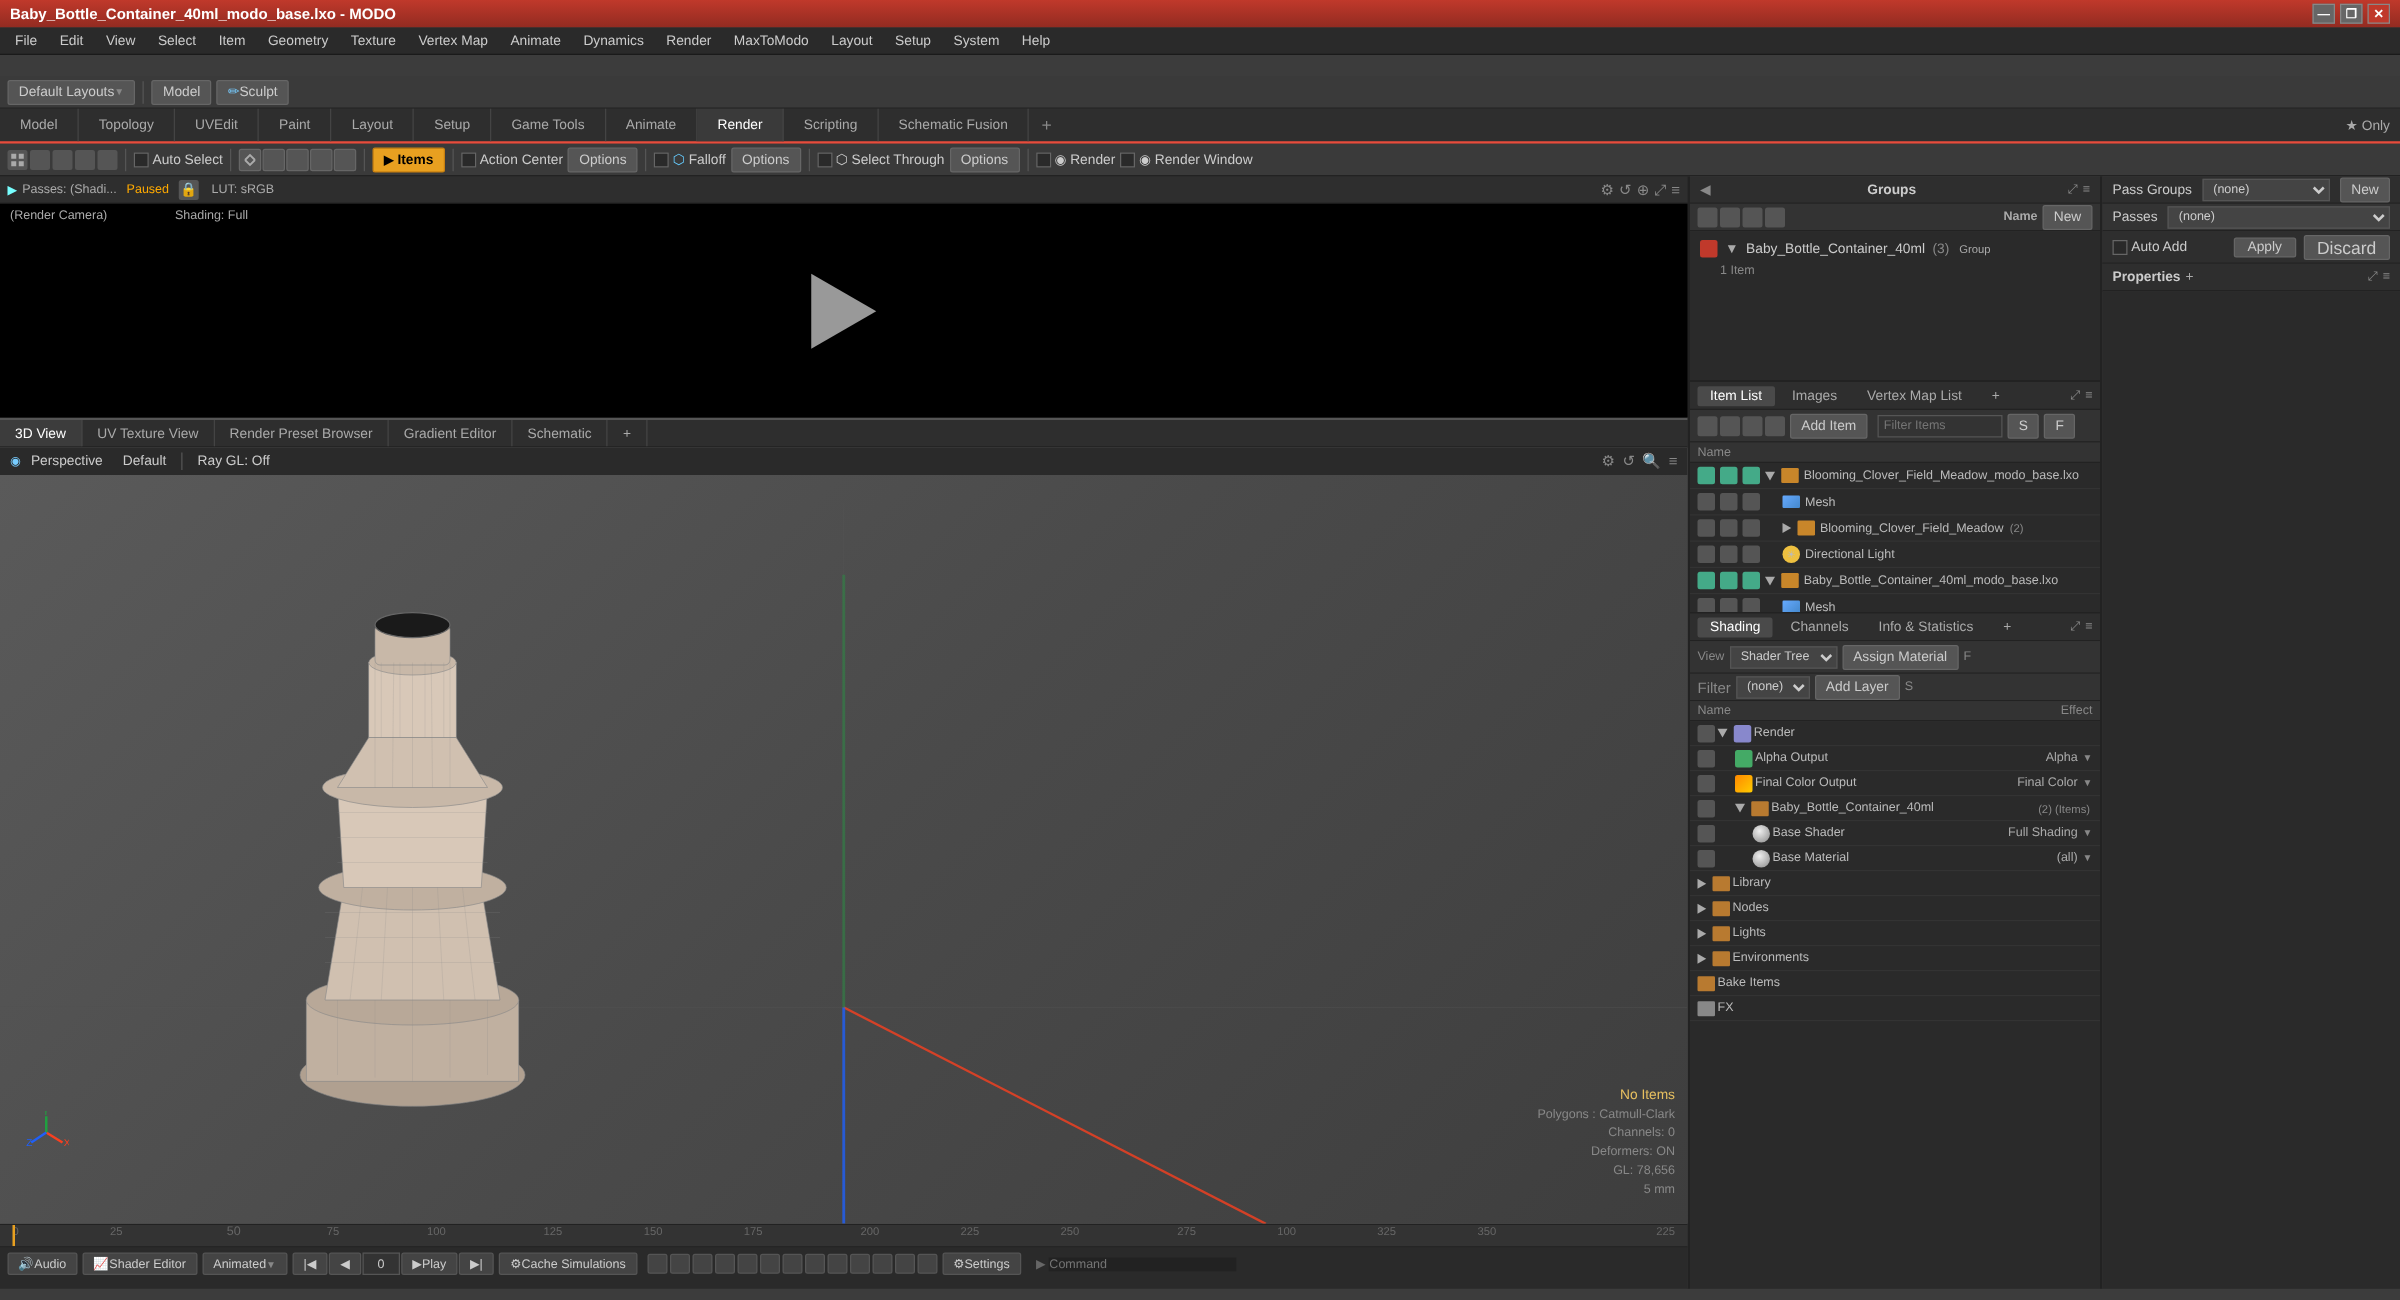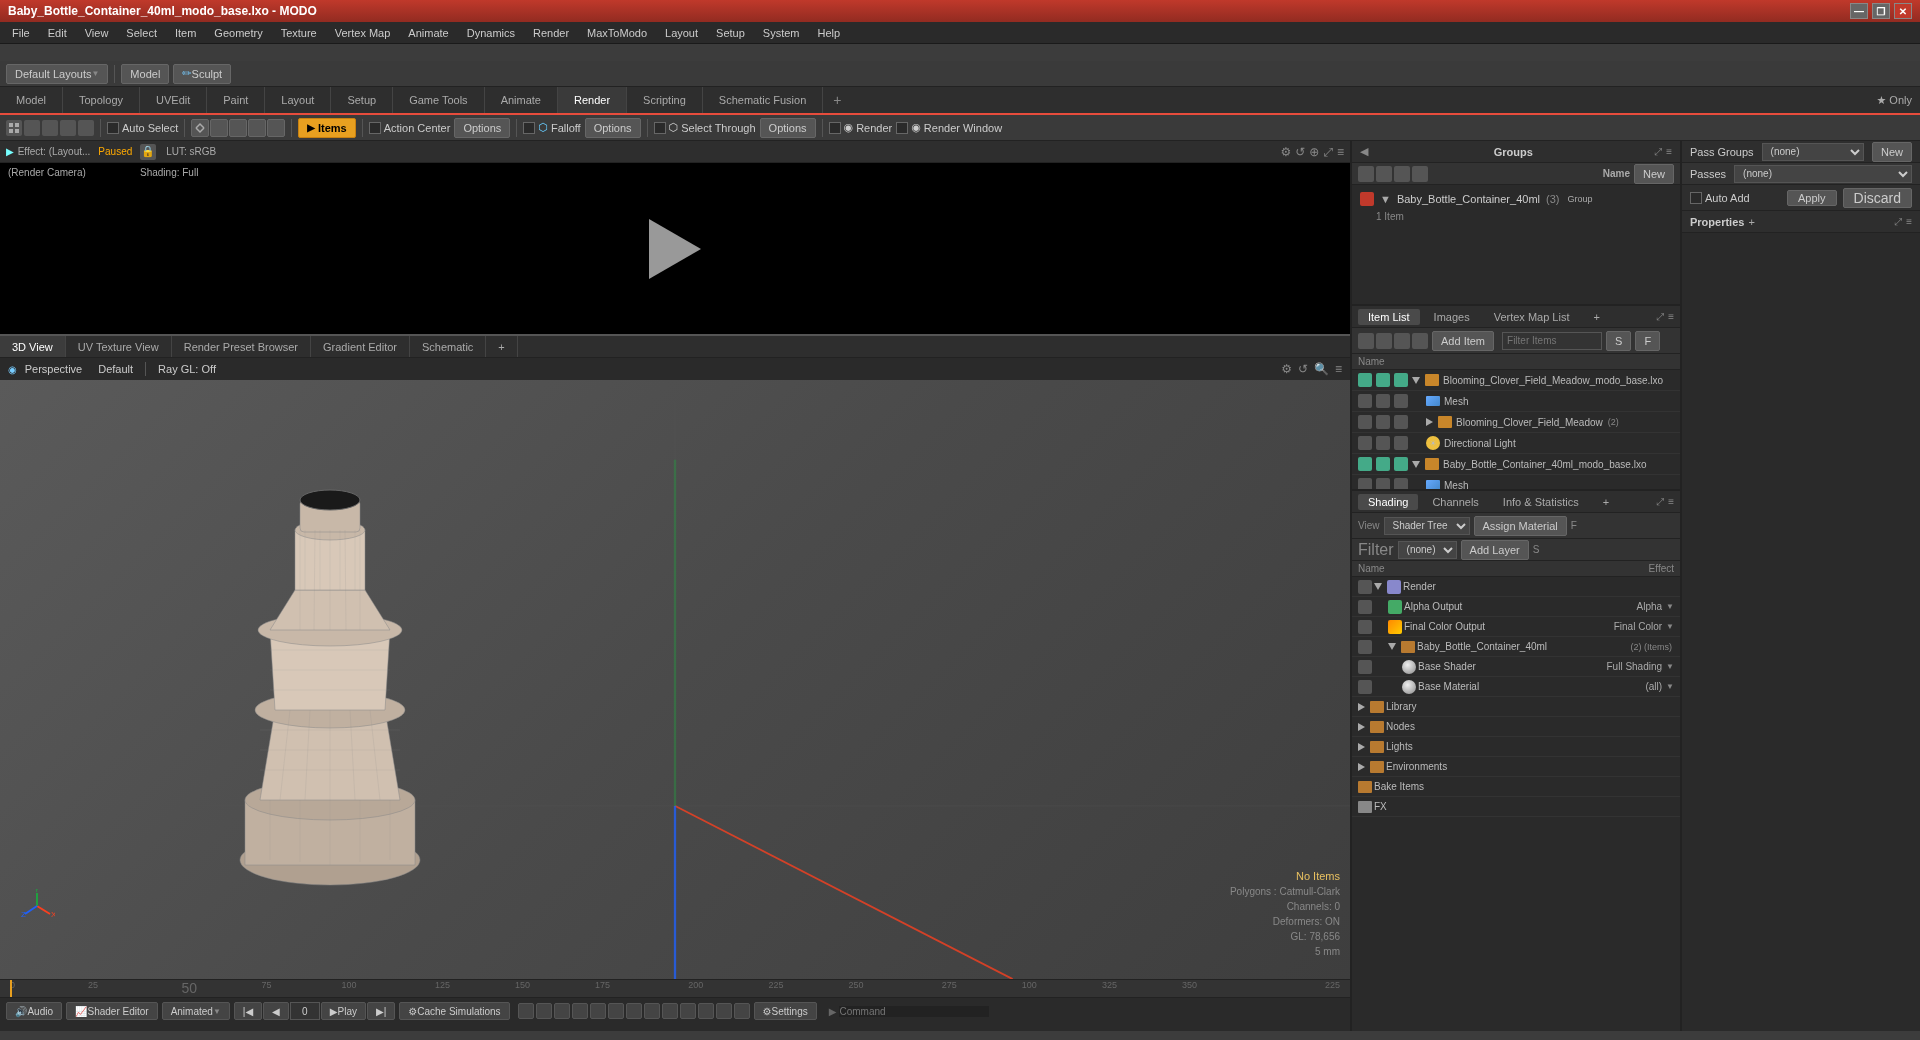--- a/index.html
+++ b/index.html
@@ -809,21 +809,21 @@
   </div>
 </div>
 
 <div id="main-layout" style="display:flex; height:calc(1040px - 22px - 22px - 28px - 26px - 26px - 26px);">
 
   <div id="left-area" style="flex:1; display:flex; flex-direction:column;">
 
     <div id="render-preview">
       <div id="render-preview-toolbar">
         <span style="color:#7ff; font-size:10px;">▶</span>
-        <span style="font-size:10px;color:#aaa;">Effect: (Layout...</span>
+        <span style="font-size:10px;color:#aaa;">Passes: (Shadi...</span>
         <span style="font-size:10px;color:#fa0;margin-left:4px;">Paused</span>
         <span style="width:16px;height:16px;background:#555;border-radius:2px;display:inline-flex;align-items:center;justify-content:center;margin-left:4px;">🔒</span>
         <span style="font-size:10px;color:#aaa;margin-left:6px;">LUT: sRGB</span>
         <div style="margin-left:auto; display:flex; gap:4px;">
           <span style="font-size:12px;color:#888;cursor:pointer;">⚙</span>
           <span style="font-size:12px;color:#888;cursor:pointer;">↺</span>
           <span style="font-size:12px;color:#888;cursor:pointer;">⊕</span>
           <span style="font-size:12px;color:#888;cursor:pointer;">⤢</span>
           <span style="font-size:12px;color:#888;cursor:pointer;">≡</span>
         </div>
@@ -961,21 +961,21 @@
         </div>
       </div>
     </div>
 
     <div id="timeline">
       <div id="timeline-ruler">
 
         <div style="position:relative; width:100%; height:100%;">
           <span style="position:absolute;left:2px;font-size:9px;color:#666;">0</span>
           <span style="position:absolute;left:6%;font-size:9px;color:#666;">25</span>
-          <span style="position:absolute;left:13%;font-size:14px;color:#666;">50</span>
+          <span style="position:absolute;left:13%;font-size:10px;color:#666;">50</span>
           <span style="position:absolute;left:19%;font-size:9px;color:#666;">75</span>
           <span style="position:absolute;left:25%;font-size:9px;color:#666;">100</span>
           <span style="position:absolute;left:32%;font-size:9px;color:#666;">125</span>
           <span style="position:absolute;left:38%;font-size:9px;color:#666;">150</span>
           <span style="position:absolute;left:44%;font-size:9px;color:#666;">175</span>
           <span style="position:absolute;left:51%;font-size:9px;color:#666;">200</span>
           <span style="position:absolute;left:57%;font-size:9px;color:#666;">225</span>
           <span style="position:absolute;left:63%;font-size:9px;color:#666;">250</span>
           <span style="position:absolute;left:70%;font-size:9px;color:#666;">275</span>
           <span style="position:absolute;left:76%;font-size:9px;color:#666;">100</span>
@@ -1176,21 +1176,21 @@
       </div>
       <div id="shader-toolbar">
         <span style="font-size:10px;color:#888;">View</span>
         <select class="dropdown-select">
           <option>Shader Tree</option>
         </select>
         <div class="toolbar-btn">Assign Material</div>
         <span style="font-size:10px;color:#888;">F</span>
       </div>
       <div style="background:#333;height:22px;display:flex;align-items:center;padding:0 6px;gap:4px;border-bottom:1px solid #222;">
-        <span style="font-size:16px;color:#888;">Filter</span>
+        <span style="font-size:12px;color:#888;">Filter</span>
         <select class="dropdown-select">
           <option>(none)</option>
         </select>
         <div class="toolbar-btn">Add Layer</div>
         <span style="font-size:10px;color:#888;">S</span>
       </div>
 
       <div style="display:flex;align-items:center;padding:2px 6px;background:#333;border-bottom:1px solid #222;font-size:10px;color:#888;">
         <span style="flex:1;">Name</span>
         <span>Effect</span>

